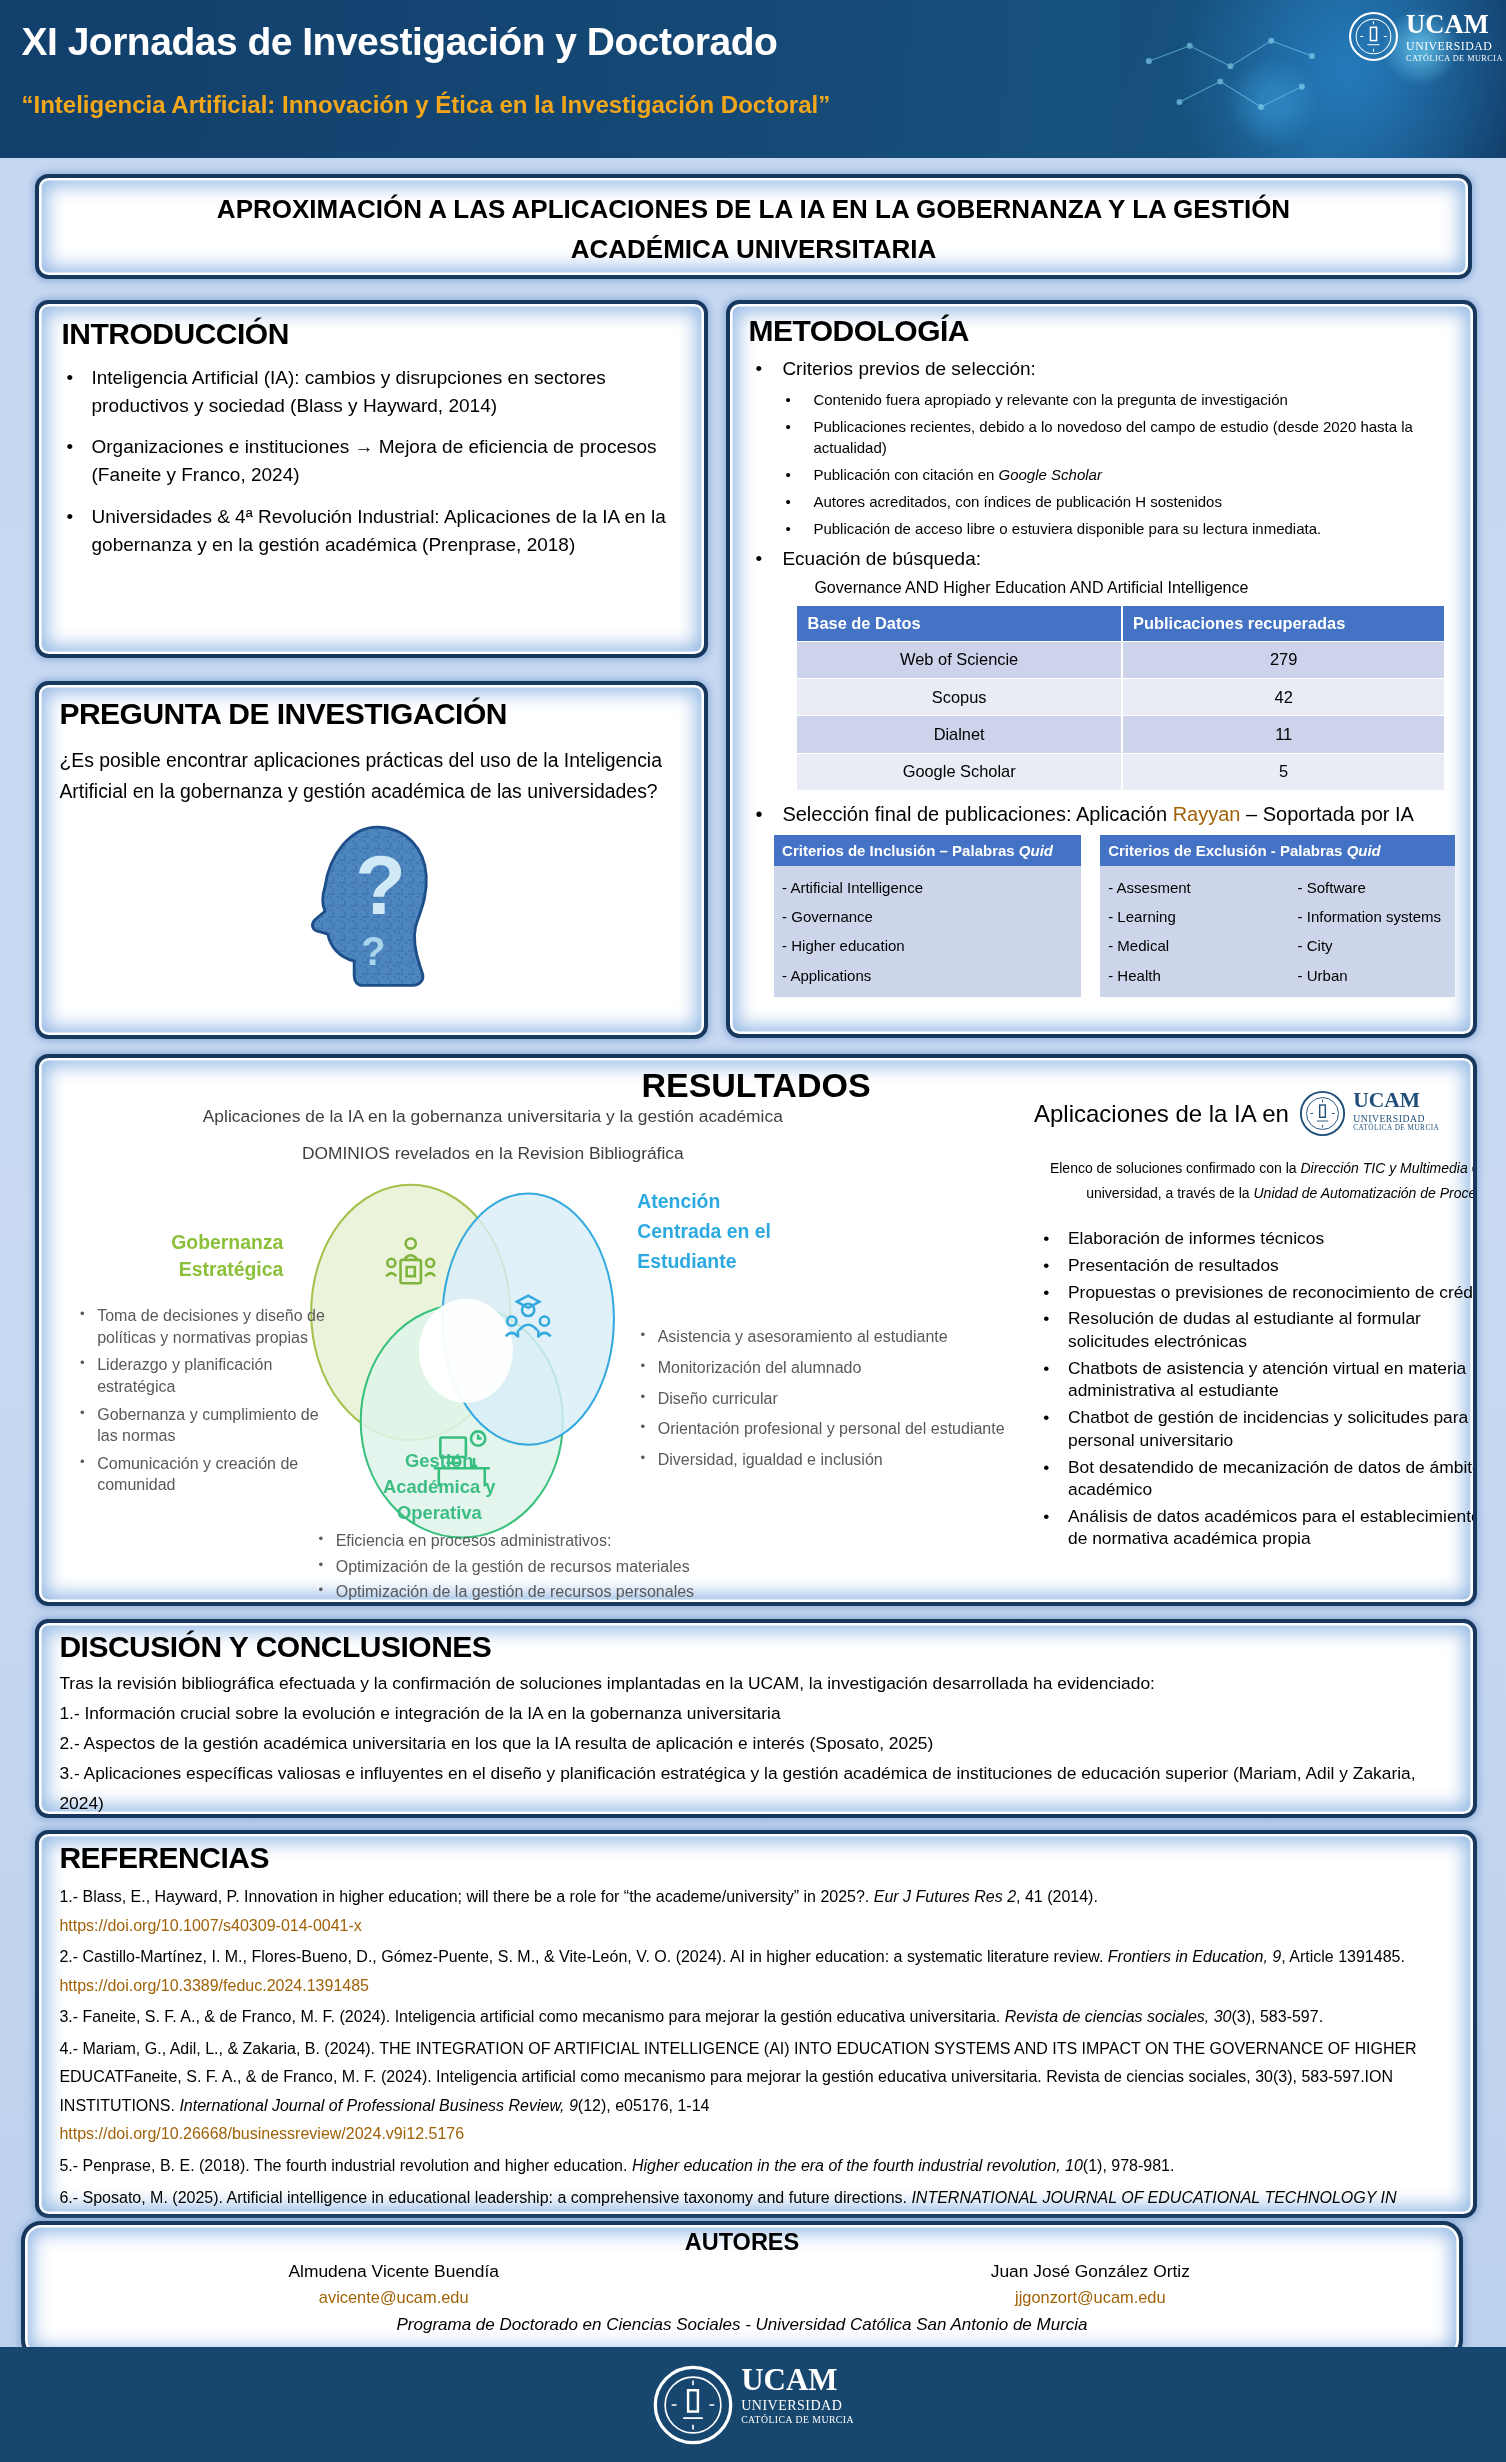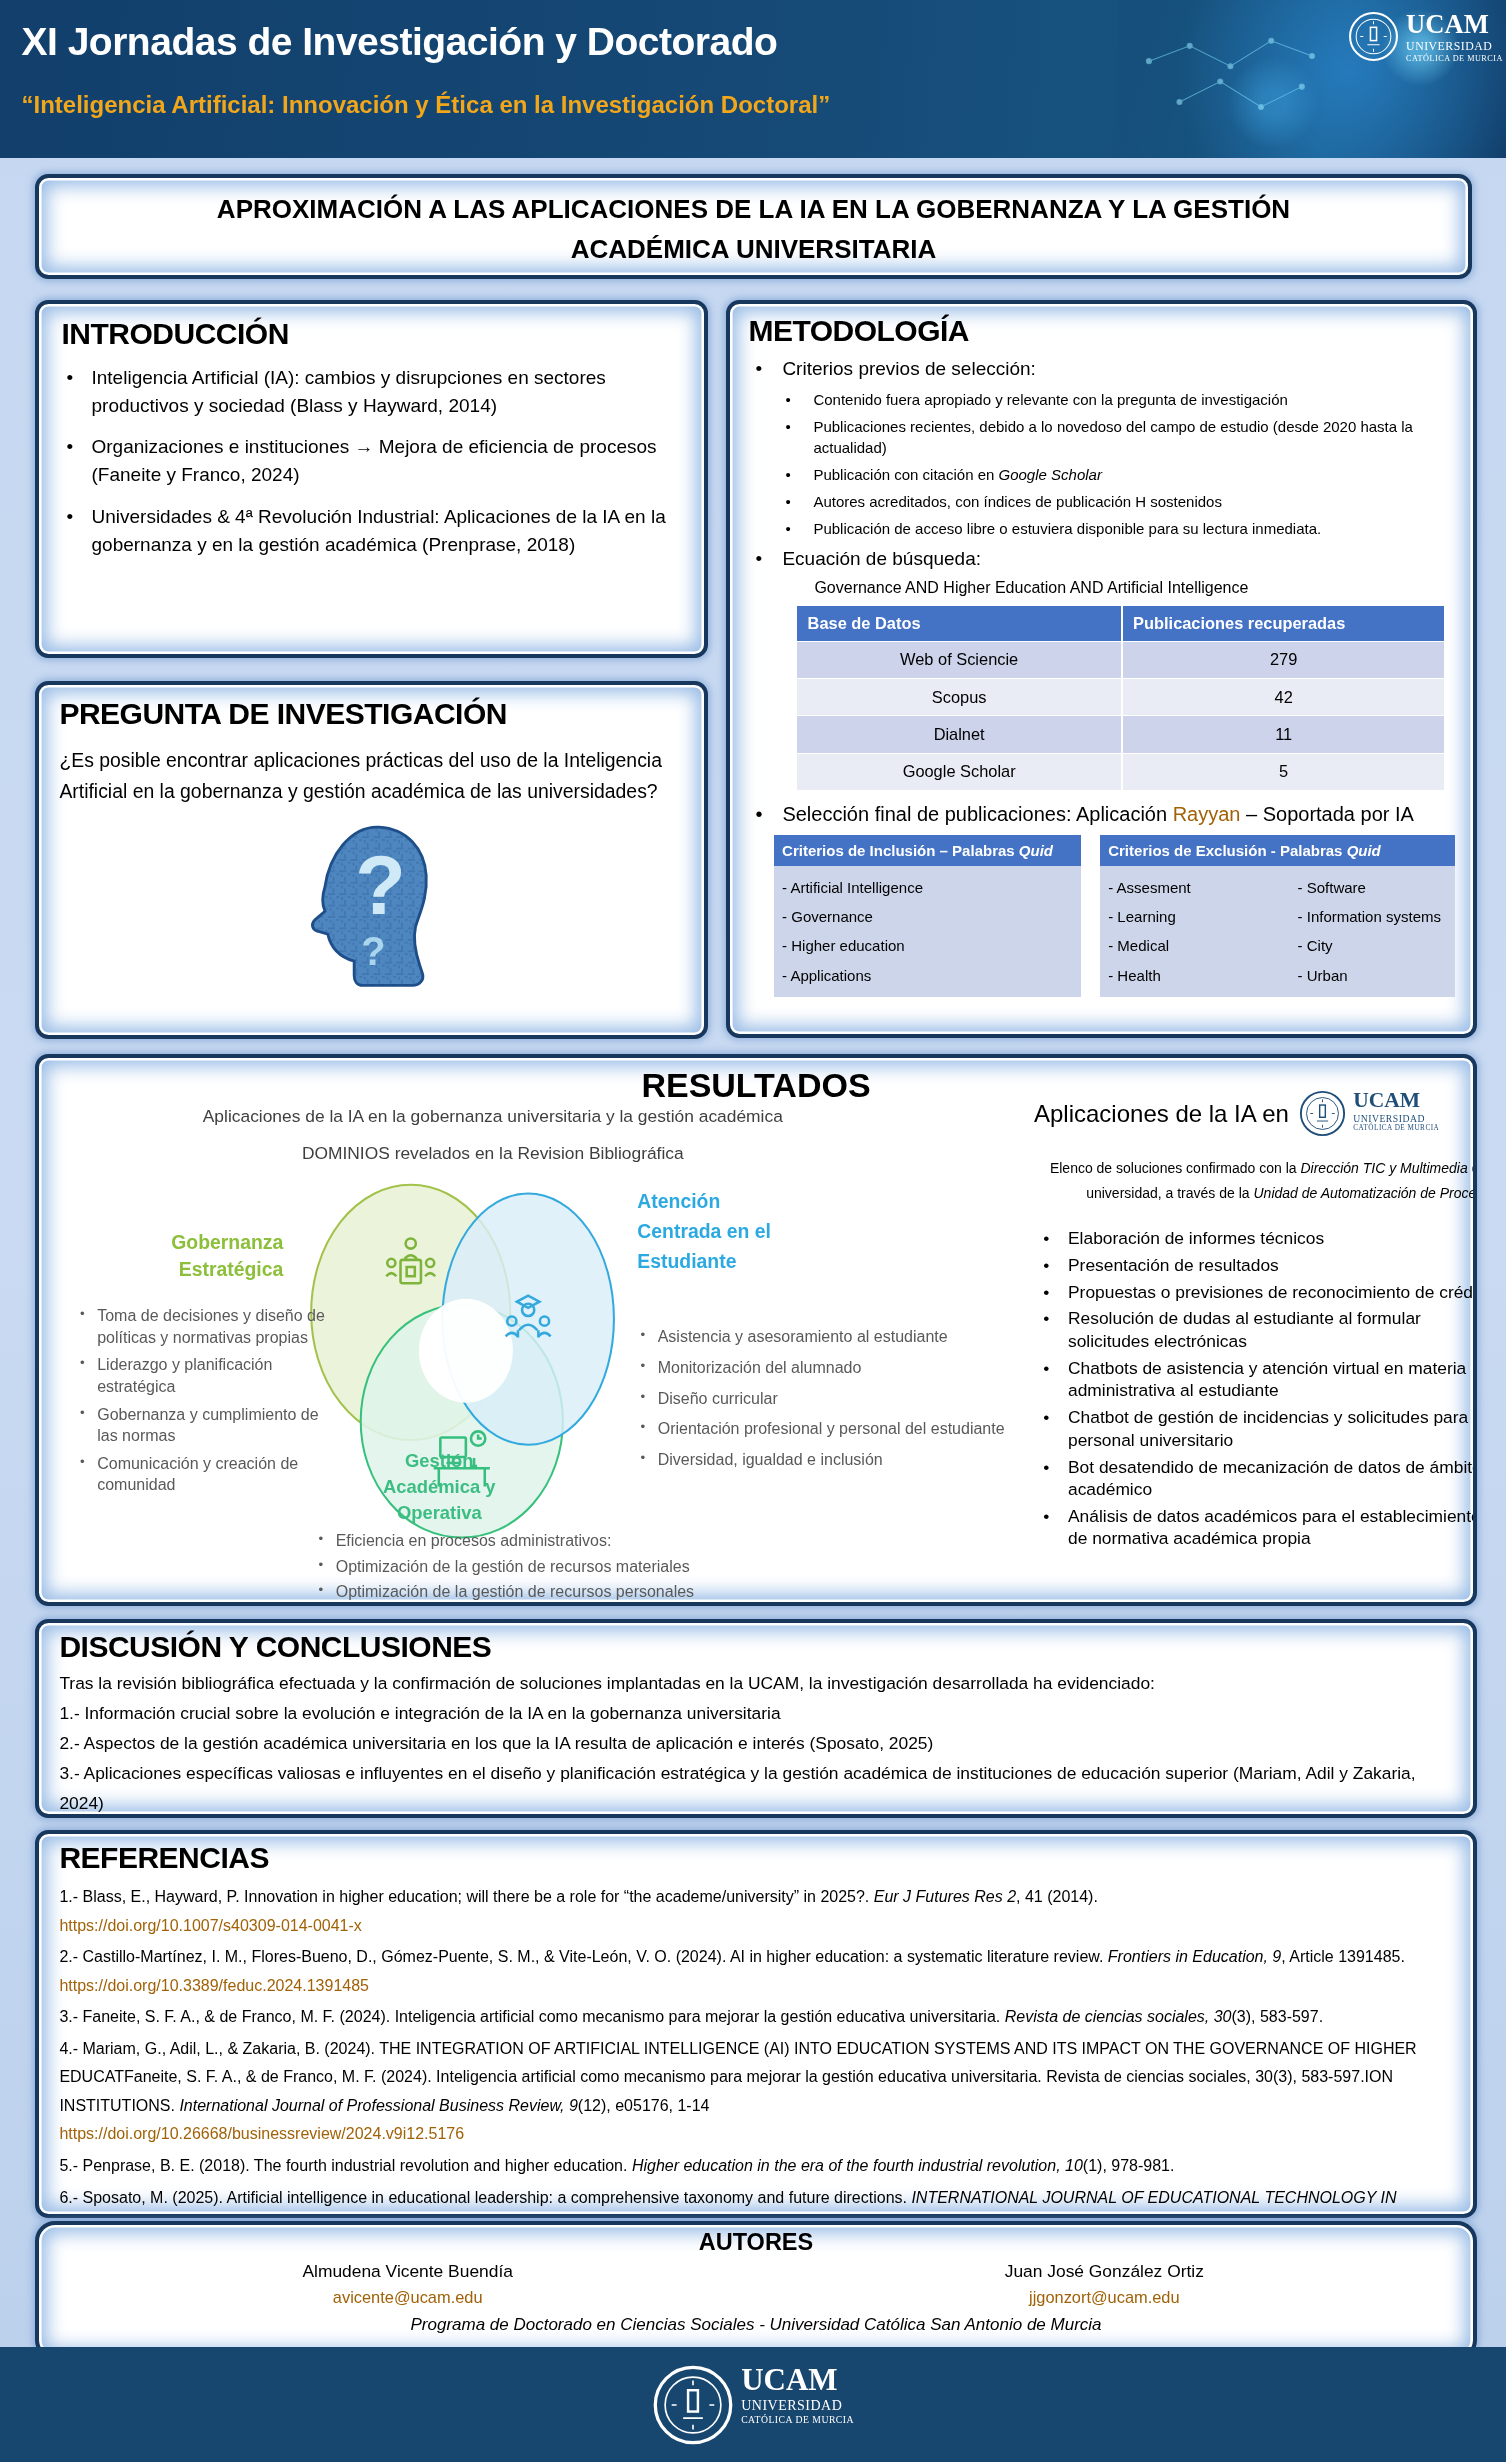--- a/index.html
+++ b/index.html
@@ -110,21 +110,21 @@
   .d-box{left:35px;top:1619px;width:1442px;height:199px;padding:7.2px 20.4px;}
   .d-box h3{margin-bottom:5.1px;}
   .d-box p{margin:0;font-size:17.4px;line-height:1.72;}
 
   
   .ref-box{left:35px;top:1830px;width:1442px;height:388px;padding:7.2px 20.4px;}
   .ref-box h3{margin-bottom:8.2px;}
   .ref{margin:0 0 3.1px 0;font-size:16px;line-height:1.78;}
 
   
-  .a-box{left:35px;top:2221px;width:1442px;height:139px;padding:4.1px 20.4px;border-radius:20px;}
+  .a-box{left:21px;top:2221px;width:1442px;height:139px;padding:4.1px 20.4px;border-radius:20px;}
   .a-box h3{text-align:center;font-size:23.5px;}
   .arow{display:flex;margin-top:5.1px;}
   .acol{width:50%;text-align:center;}
   .aname{font-size:17.4px;margin-bottom:6.1px;}
   .acol a.lnk{font-size:16.4px;}
   .aprog{text-align:center;font-size:17px;margin-top:8.2px;}
 
   
   .footer{position:absolute;left:0;top:2347px;width:1506px;height:115px;background:#17466F;
           display:flex;align-items:center;justify-content:center;}

